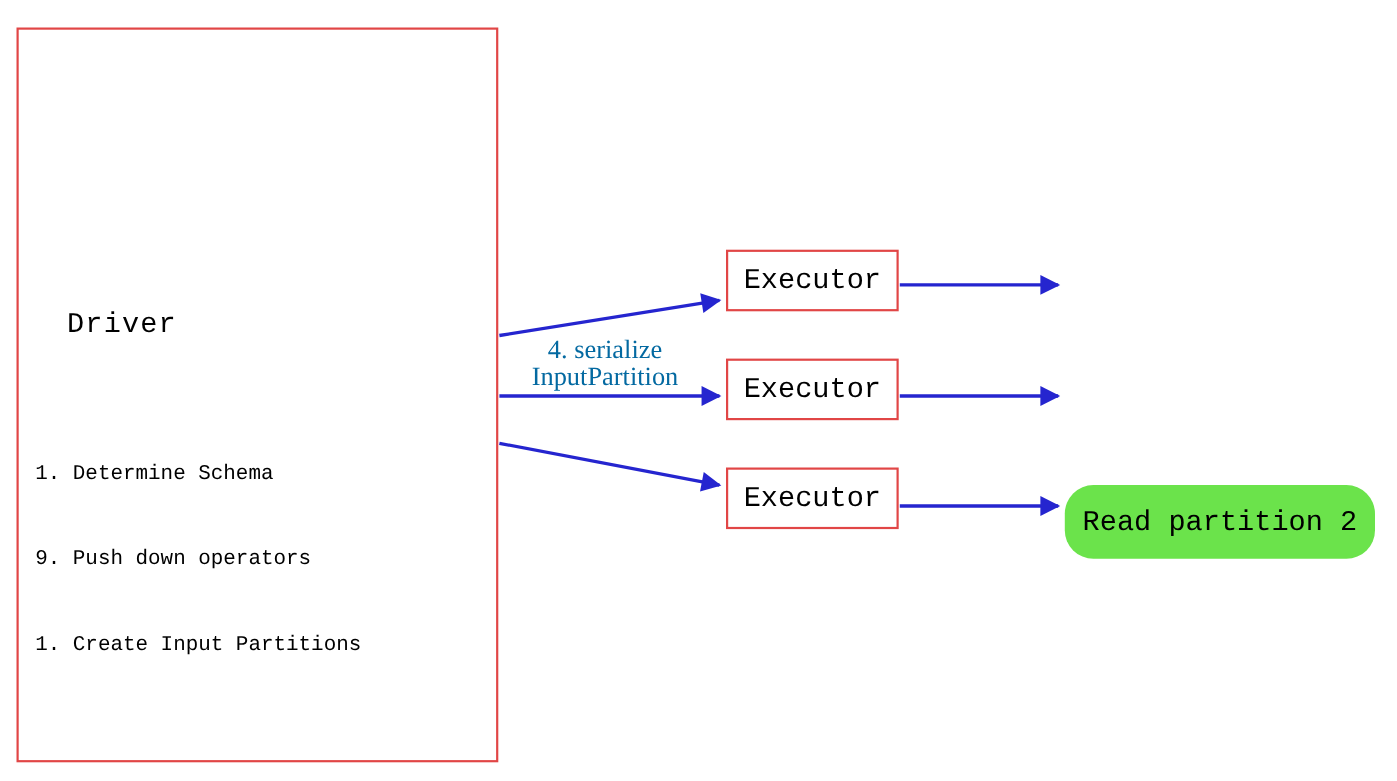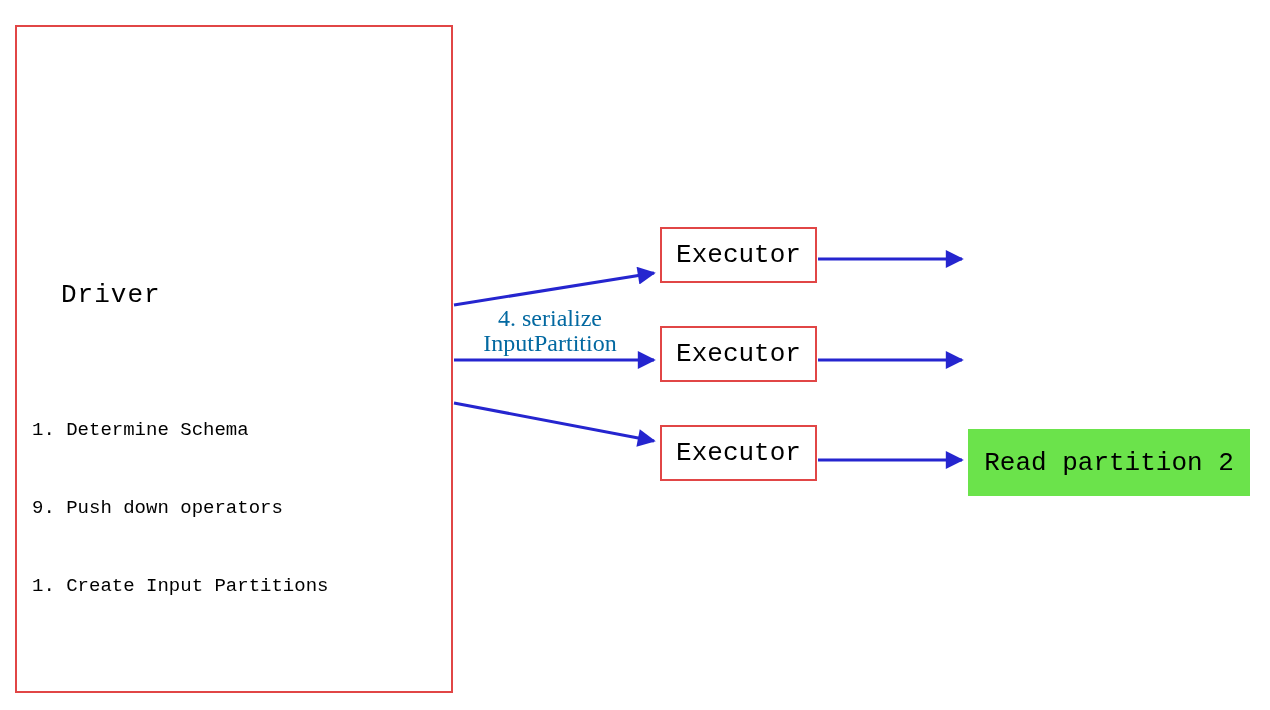--- a/index.html
+++ b/index.html
@@ -72,21 +72,21 @@
   .executor.e1 { top: 326px; }
   .executor.e2 { top: 425px; }
   .partition {
     left: 968px;
     width: 282px; height: 67px;
     background: var(--partition-green);
     border: none;
   }
   .partition.p0 { top: 225px; }
   .partition.p1 { top: 325px; }
-  .partition.p2 { top: 429px; }
+  .partition.p2 { top: 441px; border-radius: 26px; }
   .annotation {
     position: absolute;
     width: 220px;
     text-align: center;
     font-family: "Liberation Serif", "DejaVu Serif", serif;
     font-size: 24px;
     line-height: 25px;
     white-space: pre-line;
     color: #0369a1;
   }

